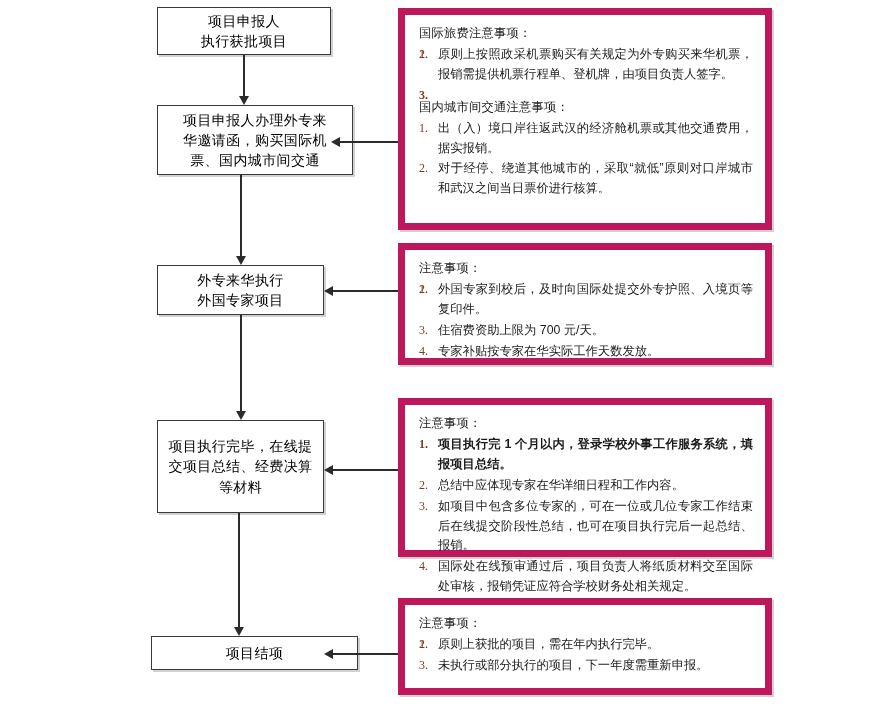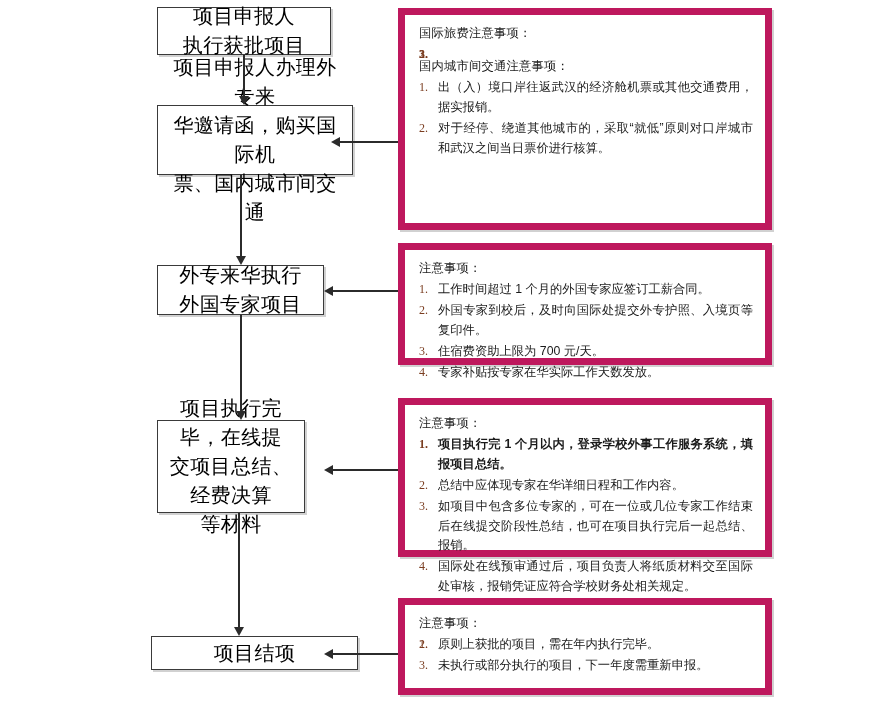--- a/index.html
+++ b/index.html
@@ -23,21 +23,21 @@
     position: absolute;
     box-sizing: border-box;
     border: 1px solid #3a3a3a;
     background: #ffffff;
     box-shadow: 2px 2px 0 rgba(0,0,0,0.18);
     display: flex;
     align-items: center;
     justify-content: center;
     text-align: center;
     font-family: "Liberation Sans", "DejaVu Sans", sans-serif;
-    font-size: 20px;
+    font-size: 14px;
     line-height: 1.45;
     color: #000000;
     letter-spacing: 0.4px;
     padding: 14px 6px;
   }
   .flow-box .bt { white-space: pre-line; }
 
   
   .note-panel {
     position: absolute;
@@ -122,21 +122,21 @@
     <span class="bt">项目申报人办理外专来
 华邀请函，购买国际机
 票、国内城市间交通</span>
   </div>
 
   <div class="flow-box" style="left:157px; top:265px; width:167px; height:50px;">
     <span class="bt">外专来华执行
 外国专家项目</span>
   </div>
 
-  <div class="flow-box" style="left:157px; top:420px; width:148px; height:93px;">
+  <div class="flow-box" style="left:157px; top:420px; width:167px; height:93px;">
     <span class="bt">项目执行完毕，在线提
 交项目总结、经费决算
 等材料</span>
   </div>
 
   <div class="flow-box" style="left:151px; top:636px; width:207px; height:34px;">
     <span class="bt">项目结项</span>
   </div>
 
   <div class="vline" style="left:243px; top:55px; height:41px;"></div>
@@ -165,20 +165,21 @@
 
   <div class="note-panel" style="left:398px; top:8px; width:374px; height:222px;">
     <div>
       <div class="note-title plain">国际旅费注意事项：</div>
       <ul class="note-list">
         <li>
           <span class="num">1.</span>
         </li>
         <li>
           <span class="num">2.</span>
+          <span>原则上按照政采机票购买有关规定为外专购买来华机票，报销需提供机票行程单、登机牌，由项目负责人签字。</span>
         </li>
         <li class="strong">
           <span class="num">3.</span>
         </li>
       </ul>
     </div>
     <div>
       <div class="note-title plain sub-head">国内城市间交通注意事项：</div>
       <ul class="note-list">
         <li>
@@ -192,21 +193,20 @@
       </ul>
     </div>
   </div>
 
   <div class="note-panel" style="left:398px; top:243px; width:374px; height:122px;">
     <div>
       <div class="note-title">注意事项：</div>
       <ul class="note-list">
         <li>
           <span class="num">1.</span>
-          <span>工作时间超过 1 个月的外国专家应签订工薪合同。</span>
         </li>
         <li>
           <span class="num">2.</span>
           <span>外国专家到校后，及时向国际处提交外专护照、入境页等复印件。</span>
         </li>
         <li>
           <span class="num">3.</span>
           <span>住宿费资助上限为 700 元/天。</span>
         </li>
         <li>

